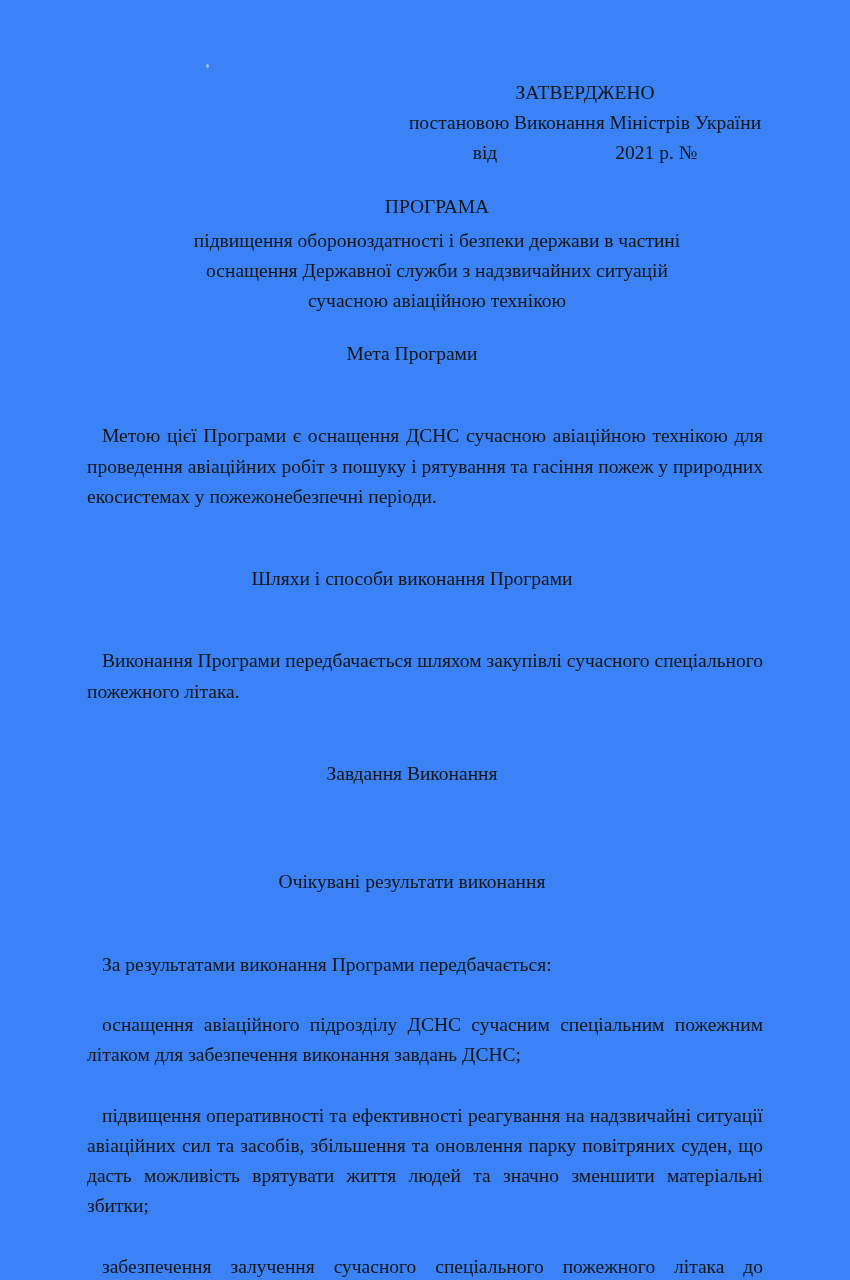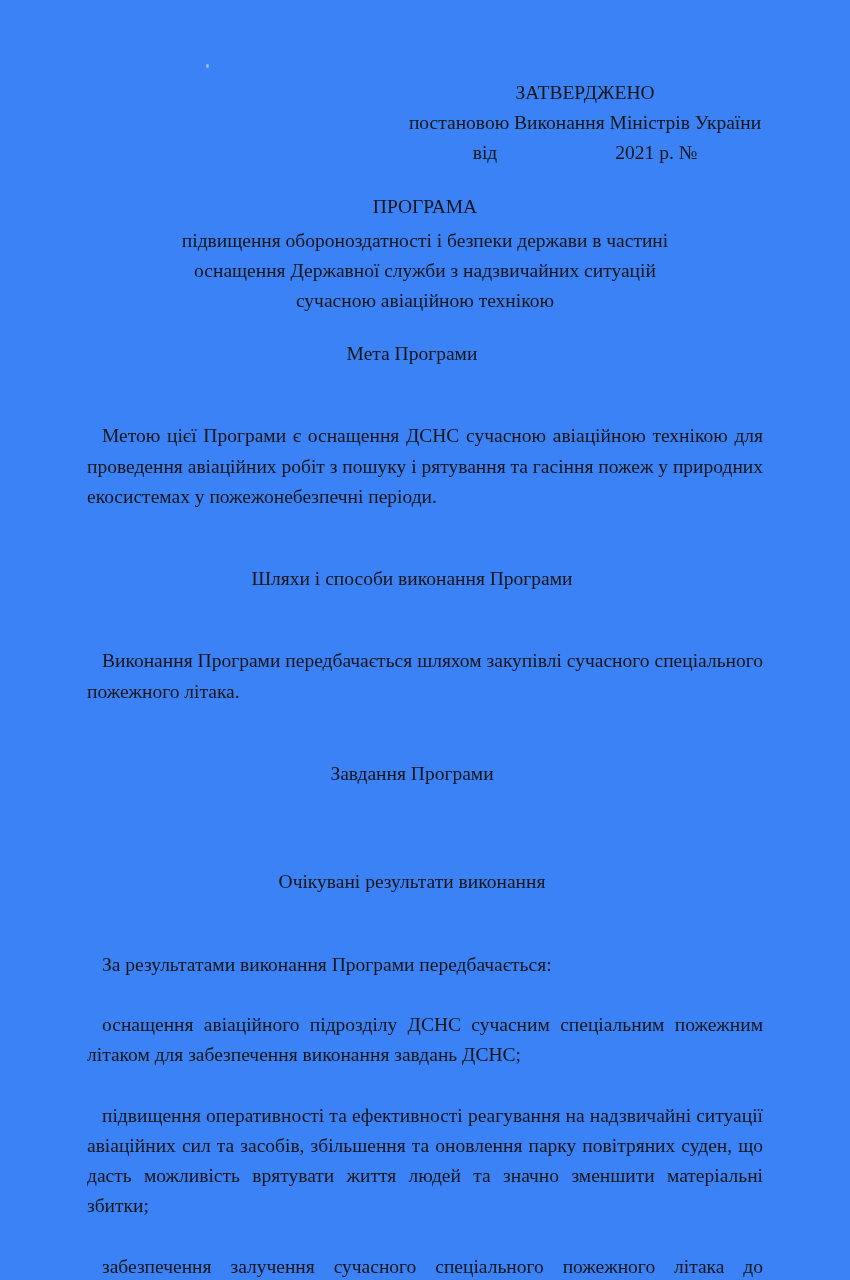--- a/index.html
+++ b/index.html
@@ -56,21 +56,21 @@
   .approval-date-line .date-from { }
   .approval-date-line .date-gap {
     display: inline-block;
     width: 118px;
   }
   .approval-date-line .date-year { }
 
   
   .title-block {
     position: absolute;
-    left: 74px;
+    left: 86px;
     top: 192px;
     width: 702px;
     text-align: center;
     font-size: 19.5px;
     line-height: 30px;
   }
   .doc-kind {
     margin-bottom: 4px;
   }
   .title-line {
@@ -142,21 +142,21 @@
     <h2 class="section-heading">Мета Програми</h2>
     <div class="gap-after-heading"></div>
     <p class="para">Метою цієї Програми є оснащення ДСНС сучасною авіаційною технікою для проведення авіаційних робіт з пошуку і рятування та гасіння пожеж у природних екосистемах у пожежонебезпечні періоди.</p>
 
     <div class="gap-before-heading"></div>
     <h2 class="section-heading">Шляхи і способи виконання Програми</h2>
     <div class="gap-after-heading"></div>
     <p class="para">Виконання Програми передбачається шляхом закупівлі сучасного спеціального пожежного літака.</p>
 
     <div class="gap-before-heading"></div>
-    <h2 class="section-heading">Завдання Програми</h2>
+    <h2 class="section-heading">Завдання Виконання</h2>
     <div class="gap-after-heading"></div>
 
     <div class="gap-before-heading"></div>
     <h2 class="section-heading">Очікувані результати виконання</h2>
     <div class="gap-after-heading"></div>
     <p class="para">За результатами виконання Програми передбачається:</p>
     <div class="gap-small"></div>
     <p class="para">оснащення авіаційного підрозділу ДСНС сучасним спеціальним пожежним літаком для забезпечення виконання завдань ДСНС;</p>
     <div class="gap-small"></div>
     <p class="para">підвищення оперативності та ефективності реагування на надзвичайні ситуації авіаційних сил та засобів, збільшення та оновлення парку повітряних суден, що дасть можливість врятувати життя людей та значно зменшити матеріальні збитки;</p>

